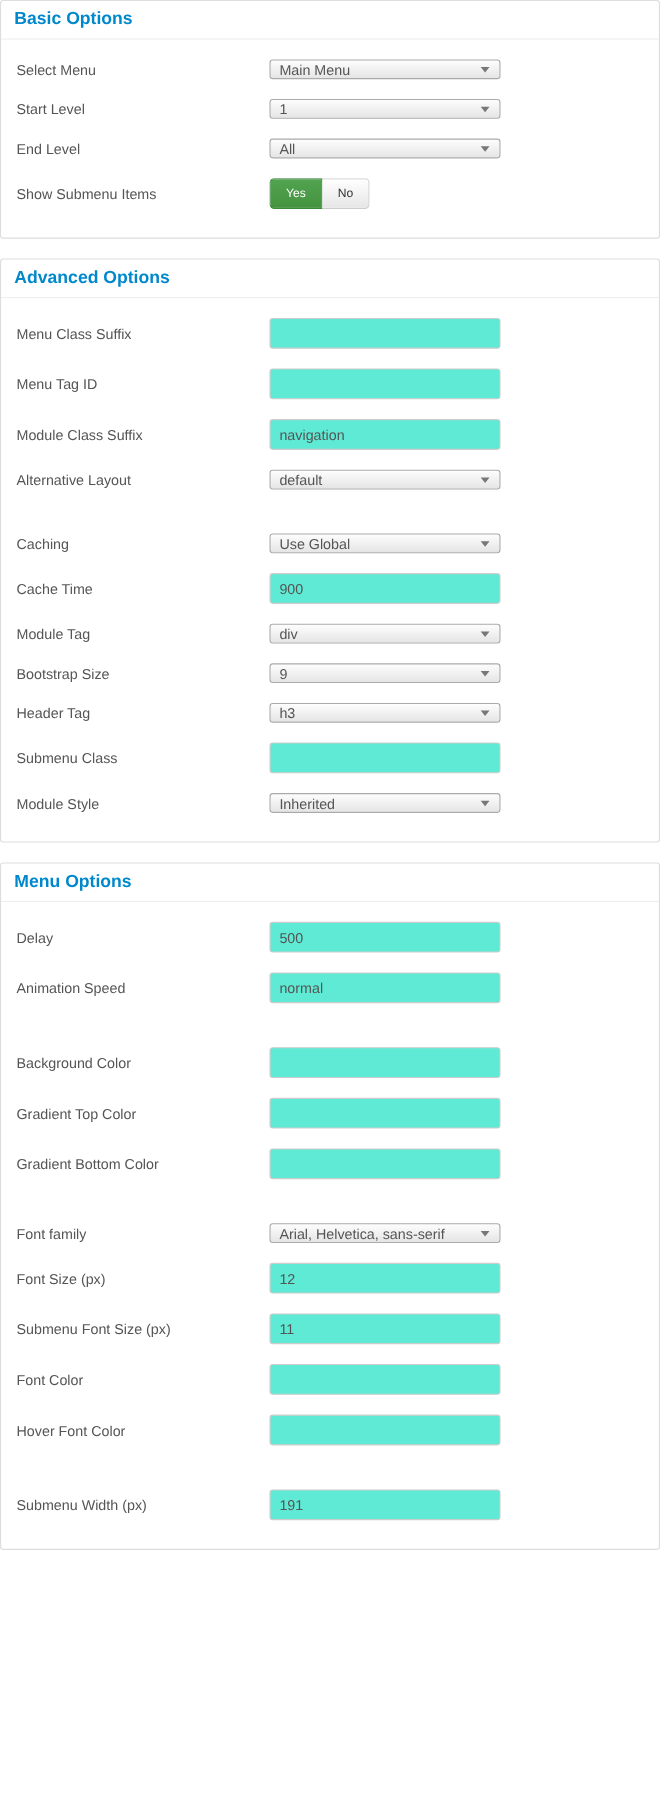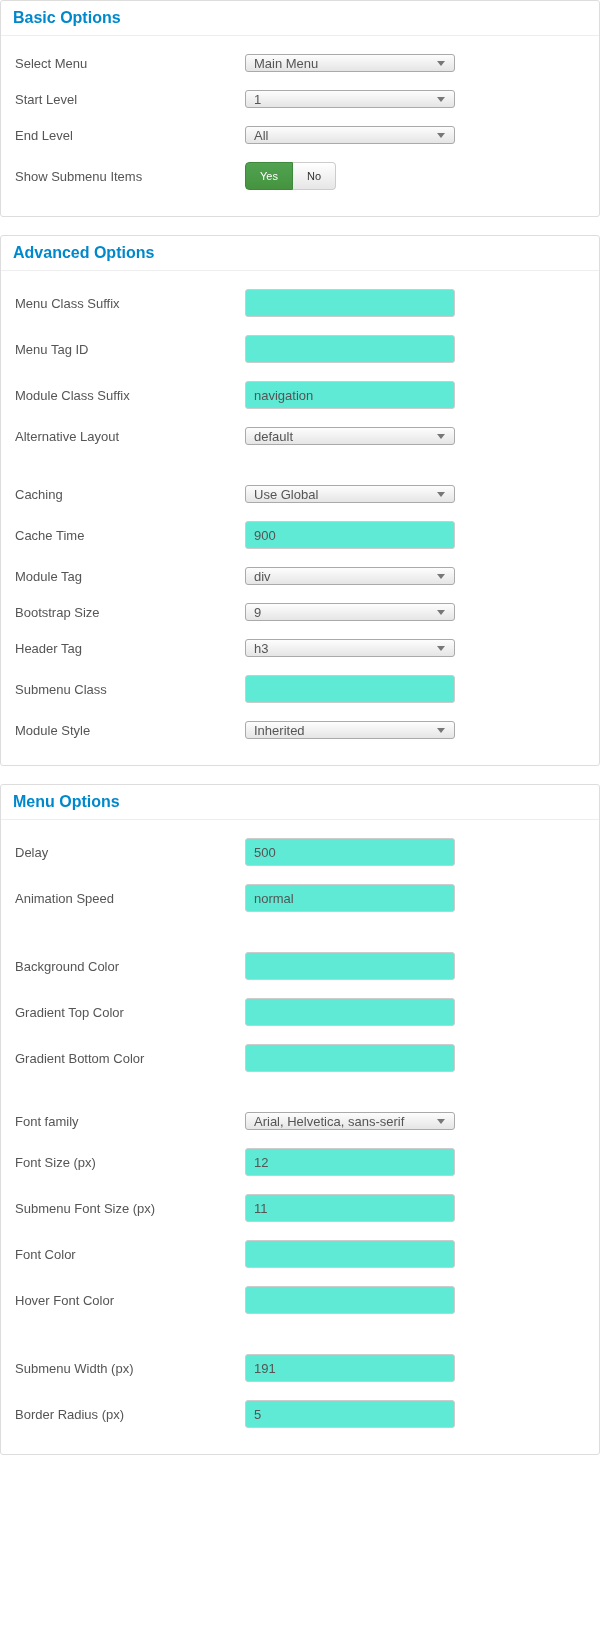--- a/index.html
+++ b/index.html
@@ -268,19 +268,15 @@
     <div class="row spacer">
       <div class="label">Hover Font Color</div>
       <input type="text" class="text-input" value="" style="">
     </div>
 
     <div class="row">
       <div class="label">Submenu Width (px)</div>
       <input type="text" class="text-input" value="191" style="">
     </div>
 
-    <div class="row">
-      <div class="label">Border Radius (px)</div>
-      <input type="text" class="text-input" value="5" style="">
-    </div>
 
   </div>
 </div>
 
 </body></html>

